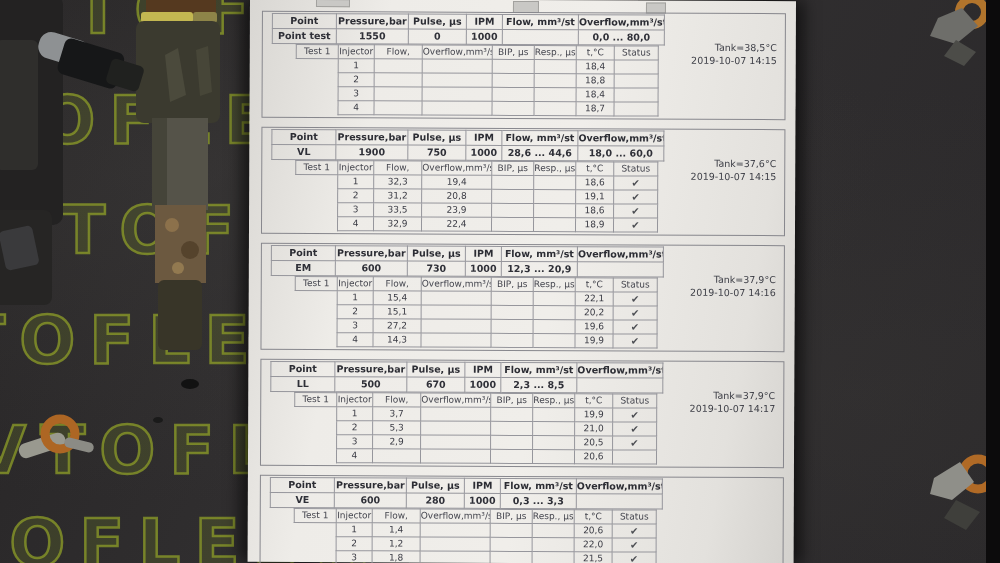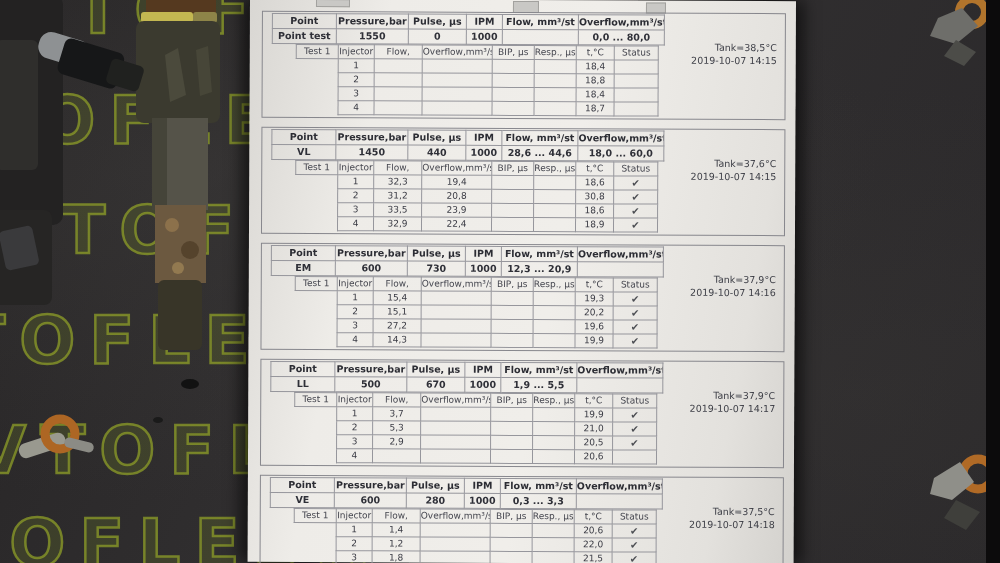--- a/index.html
+++ b/index.html
@@ -226,22 +226,22 @@
             <tr>
         <td class="hdr">Point</td>
         <td class="hdr">Pressure,bar</td>
         <td class="hdr">Pulse, µs</td>
         <td class="hdr">IPM</td>
         <td class="hdr">Flow, mm³/st</td>
         <td class="hdr">Overflow,mm³/st</td>
       </tr>
       <tr>
         <td>VL</td>
-        <td>1450</td>
-        <td>440</td>
+        <td>1900</td>
+        <td>750</td>
         <td>1000</td>
         <td>28,6 ... 44,6</td>
         <td>18,0 ... 60,0</td>
       </tr>
     </tbody>
         </table>
     <table class="sub">
       <colgroup>
         <col style="width:42px">
             <col style="width:36px">
@@ -273,21 +273,21 @@
         <td>18,6</td>
         <td class="check">✔</td>
       </tr>
       <tr>
         <td class="blank"></td>
         <td>2</td>
         <td>31,2</td>
         <td>20,8</td>
         <td></td>
         <td></td>
-        <td>30,8</td>
+        <td>19,1</td>
         <td class="check">✔</td>
       </tr>
       <tr>
         <td class="blank"></td>
         <td>3</td>
         <td>33,5</td>
         <td>23,9</td>
         <td></td>
         <td></td>
         <td>18,6</td>
@@ -362,21 +362,21 @@
         <td class="shdr">t,°C</td>
         <td class="shdr">Status</td>
       </tr>
       <tr>
         <td class="blank"></td>
         <td>1</td>
         <td>15,4</td>
         <td></td>
         <td></td>
         <td></td>
-        <td>19,3</td>
+        <td>22,1</td>
         <td class="check">✔</td>
       </tr>
       <tr>
         <td class="blank"></td>
         <td>2</td>
         <td>15,1</td>
         <td></td>
         <td></td>
         <td></td>
         <td>20,2</td>
@@ -427,21 +427,21 @@
         <td class="hdr">Pulse, µs</td>
         <td class="hdr">IPM</td>
         <td class="hdr">Flow, mm³/st</td>
         <td class="hdr">Overflow,mm³/st</td>
       </tr>
       <tr>
         <td>LL</td>
         <td>500</td>
         <td>670</td>
         <td>1000</td>
-        <td>1,9 ... 5,5</td>
+        <td>2,3 ... 8,5</td>
         <td></td>
       </tr>
     </tbody>
         </table>
     <table class="sub">
       <colgroup>
         <col style="width:42px">
             <col style="width:36px">
             <col style="width:48px">
             <col style="width:70px">
@@ -586,19 +586,15 @@
         <td>1,8</td>
         <td></td>
         <td></td>
         <td></td>
         <td>21,5</td>
         <td class="check">✔</td>
       </tr>
 
     </tbody>
         </table>
-    <div class="tankinfo">
-      <div>Tank=37,5°C</div>
-      <div>2019-10-07 14:18</div>
-    </div>
   </section>
 </div>
 </div>
 
 </body></html>

